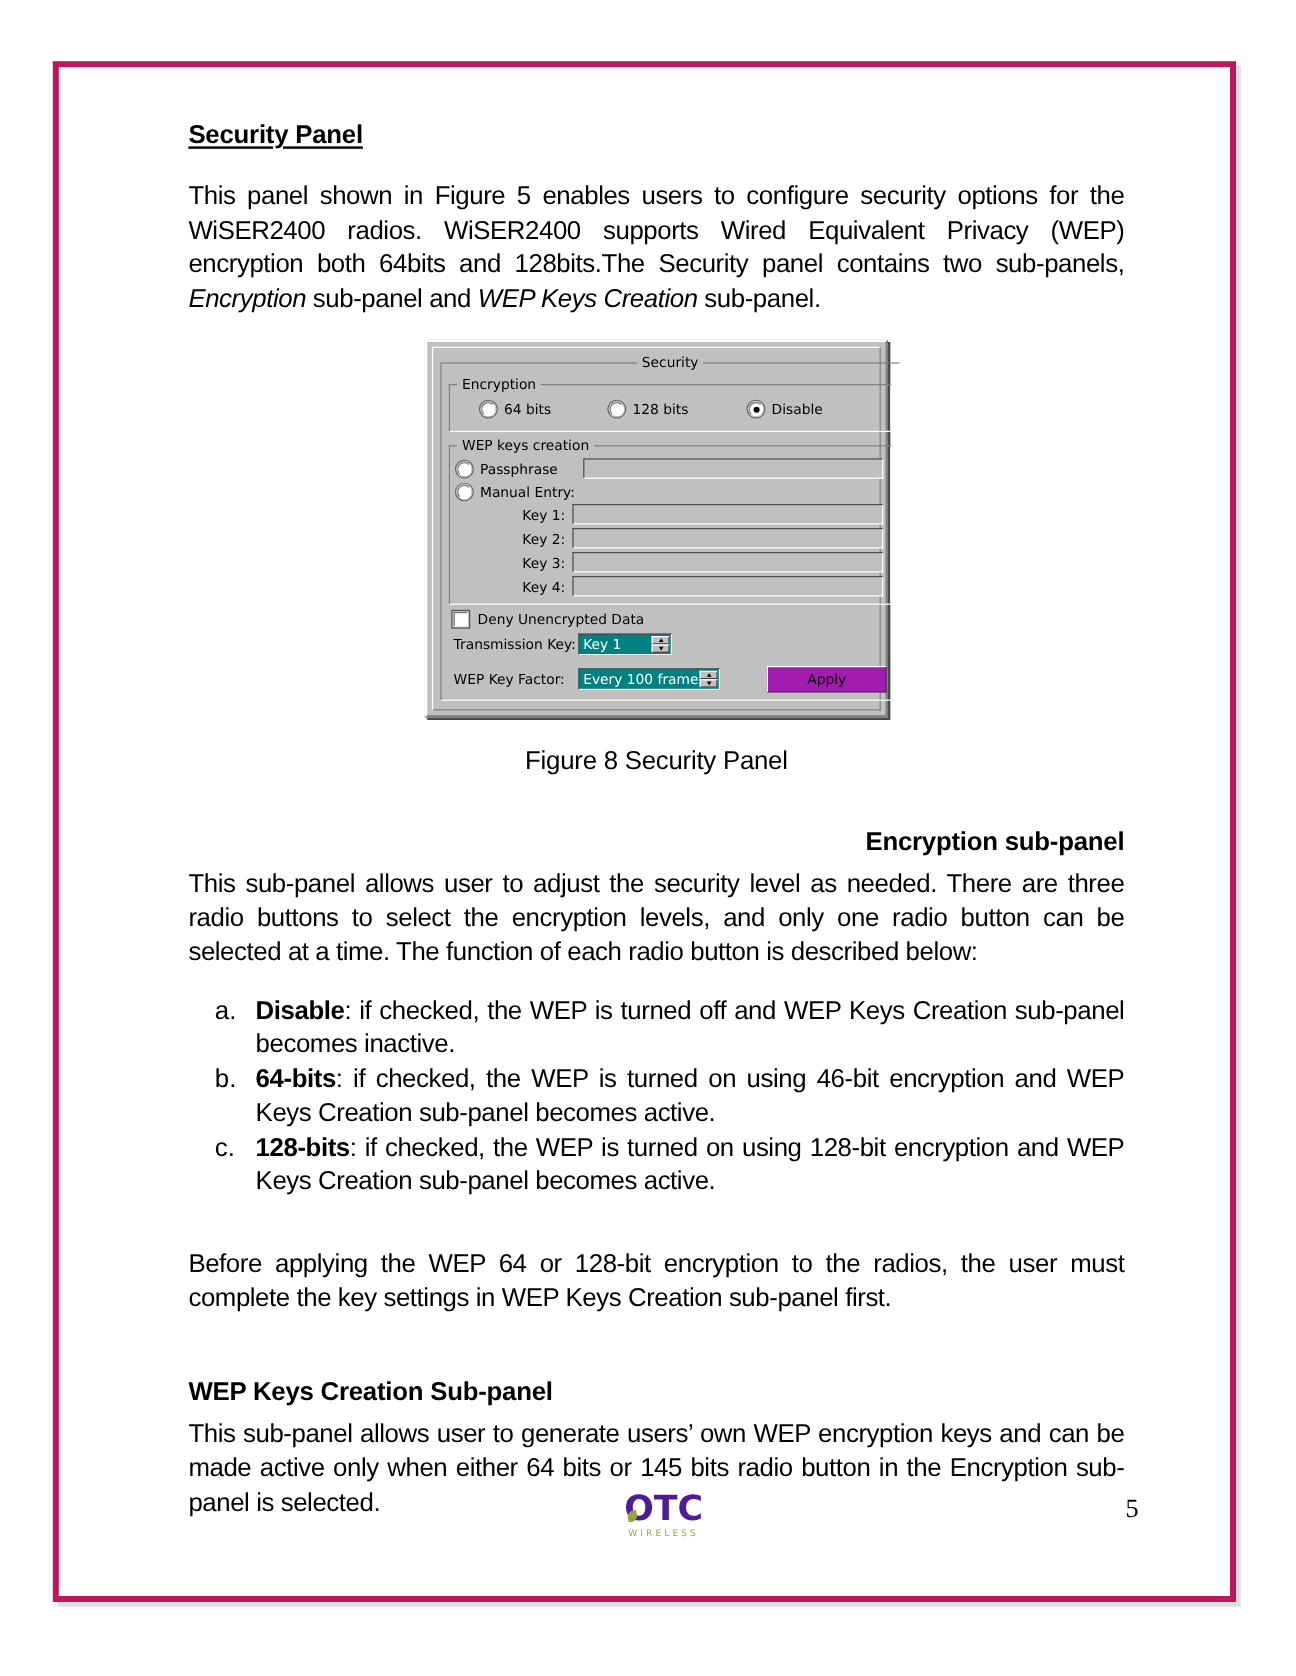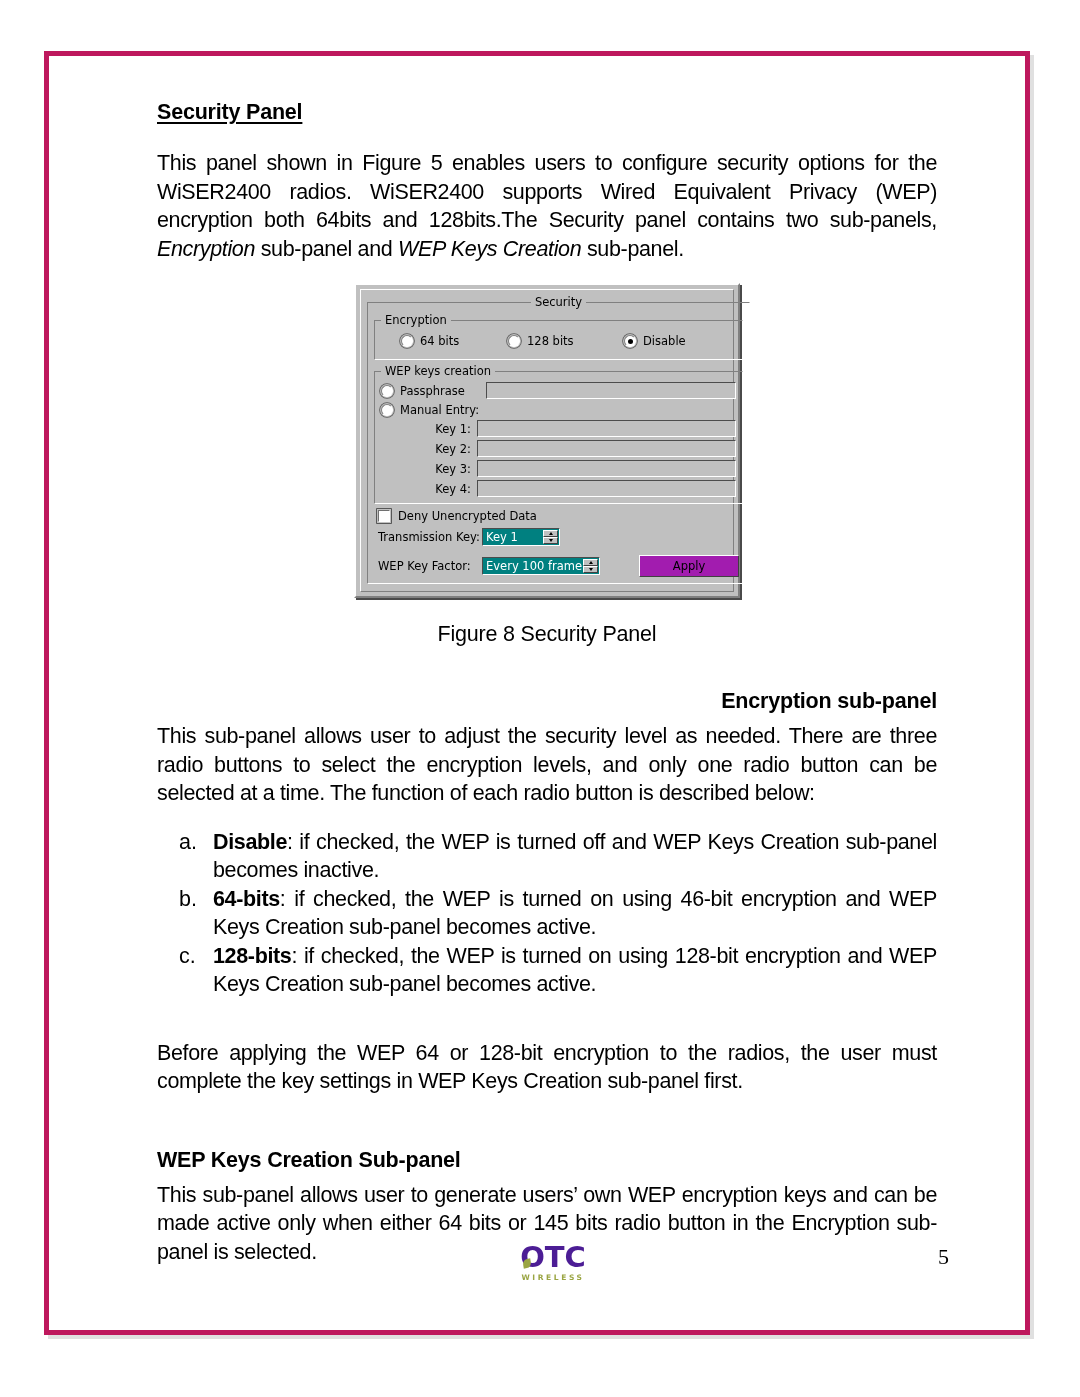--- a/index.html
+++ b/index.html
@@ -287,21 +287,21 @@
     width: 8px; height: 9px;
     background: #9aa542;
     border-radius: 60% 0 60% 0;
     transform: rotate(-10deg);
   }
   .logo .sub {
     font-family: "DejaVu Sans", sans-serif;
     font-size: 7.5px;
     letter-spacing: 2.6px;
     color: #9aa542;
-    font-weight: bold;
+    font-weight: normal;
     margin-top: 1px;
   }
   .pageno {
     position: absolute;
     right: 76px; top: 8px;
     font-family: "Liberation Serif", serif;
     font-size: 22px;
   }
 </style>
 </head>

